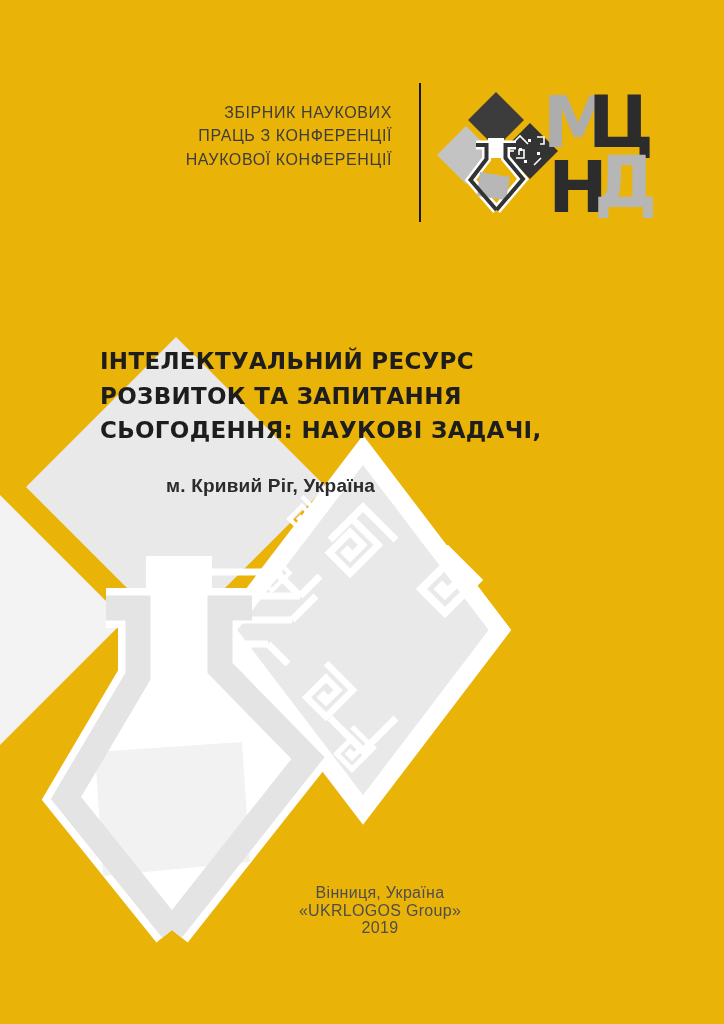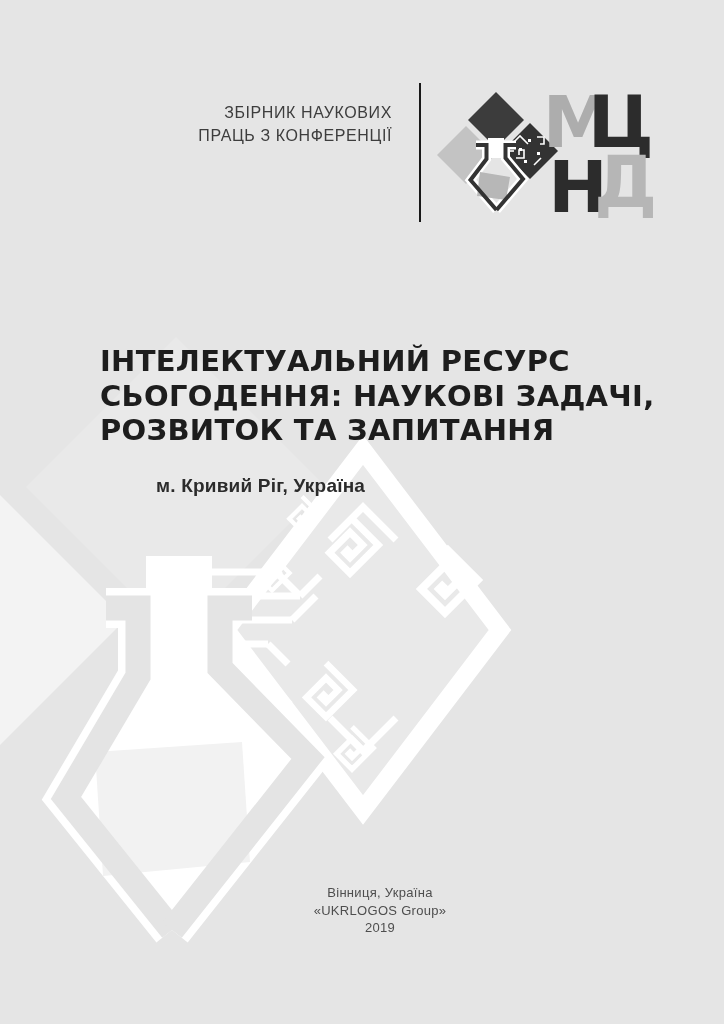--- a/index.html
+++ b/index.html
@@ -1,51 +1,51 @@
 <!DOCTYPE html>
 <html><head>
 <meta charset="utf-8">
 <style>
   html,body{margin:0;padding:0;background:#888;}
   .page{
     position:relative;width:724px;height:1024px;margin:0 auto;
-    background:#e5e5e5;overflow:hidden;
+    background:#eab308;overflow:hidden;
     font-family:"Liberation Sans",sans-serif;
   }
   .bg-svg{position:absolute;left:0;top:0;width:724px;height:1024px;}
   
   .series{
     position:absolute;left:100px;top:101px;width:292px;
     text-align:right;color:#3d3d3d;
     font-size:16px;line-height:23.4px;letter-spacing:0.6px;font-weight:400;
   }
   .divider{
     position:absolute;left:419px;top:83px;width:2px;height:139px;background:#191919;
   }
   .logo-svg{position:absolute;left:430px;top:70px;width:235px;height:160px;}
   
   .title{
     position:absolute;left:100px;top:344px;margin:0;
     font-family:"DejaVu Sans",sans-serif;font-weight:bold;
-    font-size:29px;line-height:34.6px;letter-spacing:0.3px;color:#1d1d1d;
+    font-size:23px;line-height:34.6px;letter-spacing:0.3px;color:#1d1d1d;
   }
   
   .event{
     position:absolute;left:136px;top:471px;
     font-weight:bold;font-size:19px;line-height:30px;color:#2b2b2b;letter-spacing:0.2px;
   }
   .event .bar{
     display:inline-block;width:3px;height:21px;background:#111;
     margin-right:11px;vertical-align:-3px;
   }
-  .event .loc{margin-left:20px;}
+  .event .loc{margin-left:30px;}
   
   .imprint{
     position:absolute;left:36px;top:884px;width:688px;text-align:center;
-    font-size:13px;line-height:17.6px;color:#4e4e4e;letter-spacing:0.3px;
+    font-size:16px;line-height:17.6px;color:#4e4e4e;letter-spacing:0.3px;
   }
 </style>
 </head>
 <body>
 
 <div class="page">
 
   <svg class="bg-svg" viewBox="0 0 724 1024" aria-hidden="true">
     <defs>
       <path id="spiral" d="M2 2 H42 V42 H13 V13 H31 V31 H24 V24" fill="none" stroke="#ffffff" stroke-width="7"></path>
@@ -90,20 +90,21 @@
 
     <g fill="none" stroke="#e4e4e4" stroke-width="25" stroke-linejoin="miter">
       <path d="M106 608 H138 V676 L66 798 L172 930"></path>
       <path d="M252 608 H220 V668 L308 758 L172 930"></path>
     </g>
   </svg>
 
   <div class="series">
     <div>ЗБІРНИК НАУКОВИХ</div>
     <div>ПРАЦЬ З КОНФЕРЕНЦІЇ</div>
+    <div>НАУКОВОЇ КОНФЕРЕНЦІЇ</div>
   </div>
 
   <div class="divider"></div>
 
   <svg class="logo-svg" viewBox="430 70 235 160" aria-hidden="true">
 
     <polygon points="466,126 495,155 466,184 437,155" fill="#c3c3c3"></polygon>
 
     <polygon points="496,92 524,120 496,148 468,120" fill="#3c3c3c"></polygon>
 
@@ -139,22 +140,22 @@
     <g font-family="DejaVu Sans" font-weight="bold" font-size="71" text-anchor="middle" lengthAdjust="spacingAndGlyphs">
       <text x="578" y="146.5" textLength="45" fill="#adadad">М</text>
       <text x="621" y="146.5" textLength="35" fill="#2c2c2c">Ц</text>
       <text x="578" y="211.5" textLength="45" fill="#2c2c2c">Н</text>
       <text x="625.5" y="207" textLength="42" fill="#b6b6b6">Д</text>
     </g>
   </svg>
 
   <h1 class="title">
     <div>ІНТЕЛЕКТУАЛЬНИЙ РЕСУРС</div>
+    <div>РОЗВИТОК ТА ЗАПИТАННЯ</div>
     <div>СЬОГОДЕННЯ: НАУКОВІ ЗАДАЧІ,</div>
-    <div>РОЗВИТОК ТА ЗАПИТАННЯ</div>
   </h1>
 
   <div class="event">
     <div class="loc">м. Кривий Ріг, Україна</div>
   </div>
 
   <div class="imprint">
     <div>Вінниця, Україна</div>
     <div>«UKRLOGOS Group»</div>
     <div>2019</div>

